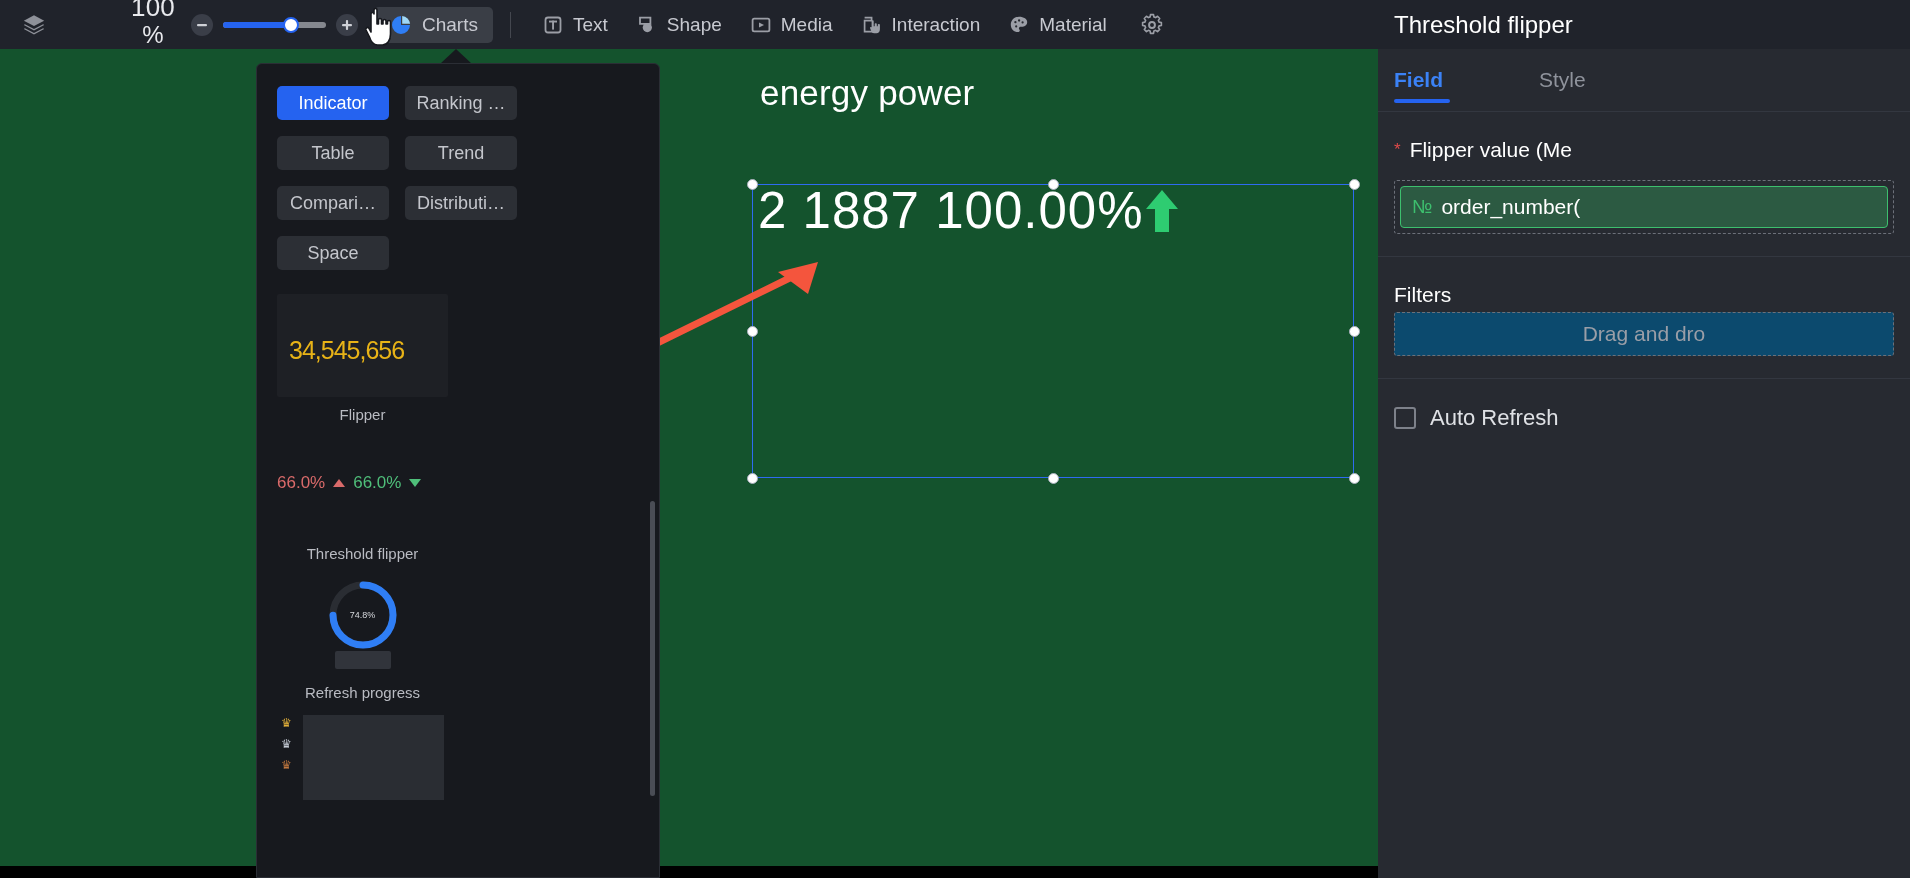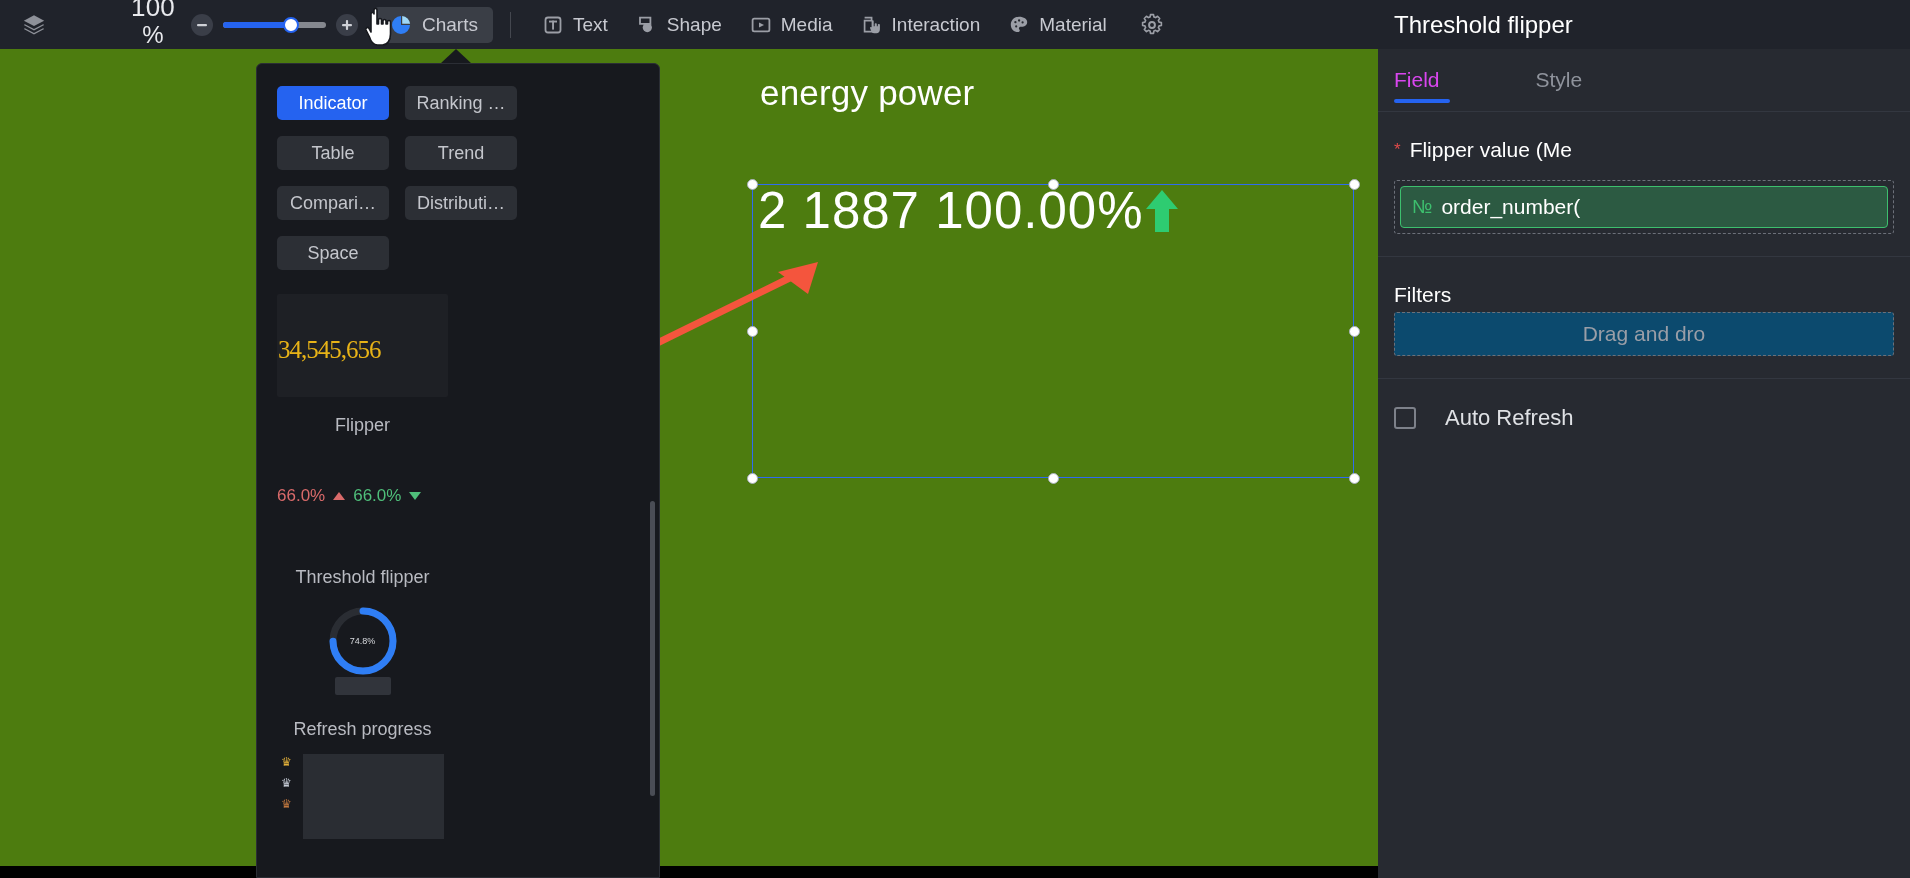--- a/index.html
+++ b/index.html
@@ -43,21 +43,21 @@
     display:flex; align-items:center; gap:9px; padding:0 15px; margin-left:16px;
   }
   .tb-sep { width:1px; height:26px; background:#44474f; margin:0 17px; }
   .tb-item { display:flex; align-items:center; gap:9px; padding:0 14px; height:36px;justify-content:flex-end; }
   .tb-item .lbl, .chartsbtn .lbl { color:#c7c9d0; font-size:19px; white-space:nowrap; }
   .tb-gear { margin-left:18px; display:flex; align-items:center; }
 
   .cursor-hand { position:absolute; left:-12px; top:-1px; width:38px; height:44px; pointer-events:none;}
 
   
-  .canvas { position:absolute; left:0; top:49px; width:1378px; height:817px; background:#4d7c0f; }
+  .canvas { position:absolute; left:0; top:49px; width:1378px; height:817px; background:#14532d; }
   .canvas-title {
     position:absolute; left:760px; top:24px;
     color:#fff; font-size:35px; letter-spacing:.2px; white-space:nowrap;
   }
   .selbox {
     position:absolute; left:752px; top:135px; width:602px; height:294px;
     border:1px solid #2f6bf0;
   }
   .handle{position:absolute;width:11px;height:11px;border-radius:50%;background:#fff;border:1px solid #a9b0bd;}
   .h-tl{left:-6px;top:-6px}.h-tm{left:295px;top:-6px}.h-tr{left:596px;top:-6px}
@@ -82,22 +82,22 @@
   .cat{
     width:112px;height:34px;border-radius:5px;background:#2c2f35;color:#c4c6cc;
     display:flex;align-items:center;justify-content:center;font-size:18px;
     white-space:nowrap;overflow:hidden;
   }
   .cat.active{background:#2563f0;color:#fff;}
   .thumbs{position:relative;padding:18px 20px 0 20px;display:flex;flex-wrap:wrap;column-gap:26px;row-gap:0;}
   .titem{width:171px;margin-bottom:10px;}
   .tbox{width:171px;height:103px;background:#1e2025;border-radius:2px;position:relative;overflow:hidden;}
   .tbox.plain{background:transparent;}
-  .tname{color:#b9bbc2;font-size:18px;text-align:center;margin-top:18px;white-space:nowrap;overflow:hidden;text-overflow:ellipsis;}
-  .thumb-num{position:absolute;left:1px;top:42px;color:#e8b317;font-size:25px;font-family:Liberation Serif, serif;letter-spacing:-1px;}
+  .tname{color:#b9bbc2;font-size:15px;text-align:center;margin-top:9px;white-space:nowrap;overflow:hidden;text-overflow:ellipsis;}
+  .thumb-num{position:absolute;left:12px;top:42px;color:#e8b317;font-size:25px;font-family:Liberation Sans, sans-serif;letter-spacing:-1px;}
   .thr{position:absolute;left:0;top:40px;width:171px;display:flex;align-items:center;gap:8px;font-size:17px;}
   .thr .red{color:#d96a6a;} .thr .grn{color:#4fbf7a;}
   .tri-up{width:0;height:0;border-left:6px solid transparent;border-right:6px solid transparent;border-bottom:8px solid #d96a6a;}
   .tri-dn{width:0;height:0;border-left:6px solid transparent;border-right:6px solid transparent;border-top:8px solid #4fbf7a;}
 
   .pg-line{position:absolute;left:13px;height:9px;background:#3a3d44;border-radius:1px;}
   .pg-track{position:absolute;left:13px;top:30px;width:148px;height:14px;background:#31343b;border-radius:2px;}
   .pg-fill{position:absolute;left:13px;top:30px;width:83px;height:14px;background:linear-gradient(90deg,#5b9cf8,#1f62ea);border-radius:2px;}
   .pg-pct{position:absolute;left:100px;top:31px;color:#cfd2d8;font-size:8px;}
   .pg-foot1{position:absolute;left:13px;top:52px;width:63px;height:13px;background:#31343b;}
@@ -113,39 +113,39 @@
   .rank-plate{position:absolute;left:26px;top:4px;width:141px;height:85px;background:#2a2d33;}
 
   .pscroll{position:absolute;right:4px;top:225px;width:5px;height:295px;background:#4a4d55;border-radius:3px;}
 
   
   .rpanel{position:absolute;left:1378px;top:0;width:532px;height:878px;background:#272a31;}
   .rp-title{height:49px;display:flex;align-items:center;padding-left:16px;color:#fff;font-size:24px;
     background:#20232b;white-space:nowrap;overflow:hidden;}
   .rp-tabs{position:relative;height:62px;display:flex;align-items:center;padding-left:16px;gap:96px;background:#272a31;}
   .rp-tab{color:#8f939c;font-size:21px;}
-  .rp-tab.active{color:#d946ef;font-weight:normal;}
+  .rp-tab.active{color:#3b82f6;font-weight:bold;}
   .tab-underline{position:absolute;left:16px;bottom:8px;width:56px;height:4px;background:#2563f0;border-radius:2px;}
   .rp-sep{height:1px;background:#333740;}
   .rp-section{padding:26px 16px 22px 16px;}
   .rp-lbl{color:#fff;font-size:21px;display:flex;align-items:center;gap:9px;white-space:nowrap;}
   .req{color:#e04a4a;font-size:17px;line-height:10px;}
   .dropzone{margin-top:18px;border:1px dashed #6c7079;border-radius:3px;padding:5px;}
   .chip{
     background:#2c5a42;border:1px solid #3dbf6e;border-radius:4px;height:42px;
     display:flex;align-items:center;gap:9px;padding:0 11px;color:#fff;font-size:21px;white-space:nowrap;overflow:hidden;
   }
   .chip .no{color:#3dbf6e;font-size:19px;}
   .filters-title{color:#fff;font-size:21px;}
   .filter-drop{
     margin-top:5px;border:1px dashed #6c7079;border-radius:3px;height:44px;
     display:flex;align-items:center;justify-content:center;color:#9a9ea7;font-size:21px;
     background:#0c4a6e;white-space:nowrap;overflow:hidden;
   }
-  .autorow{display:flex;align-items:center;gap:29px;padding:26px 16px;}
+  .autorow{display:flex;align-items:center;gap:14px;padding:26px 16px;}
   .cbox{width:22px;height:22px;border:2px solid #7d818a;border-radius:3px;}
   .autolbl{color:#dfe1e5;font-size:22px;}
 </style>
 </head>
 <body>
 
 <div id="app">
 
   <div class="topbar">
 

